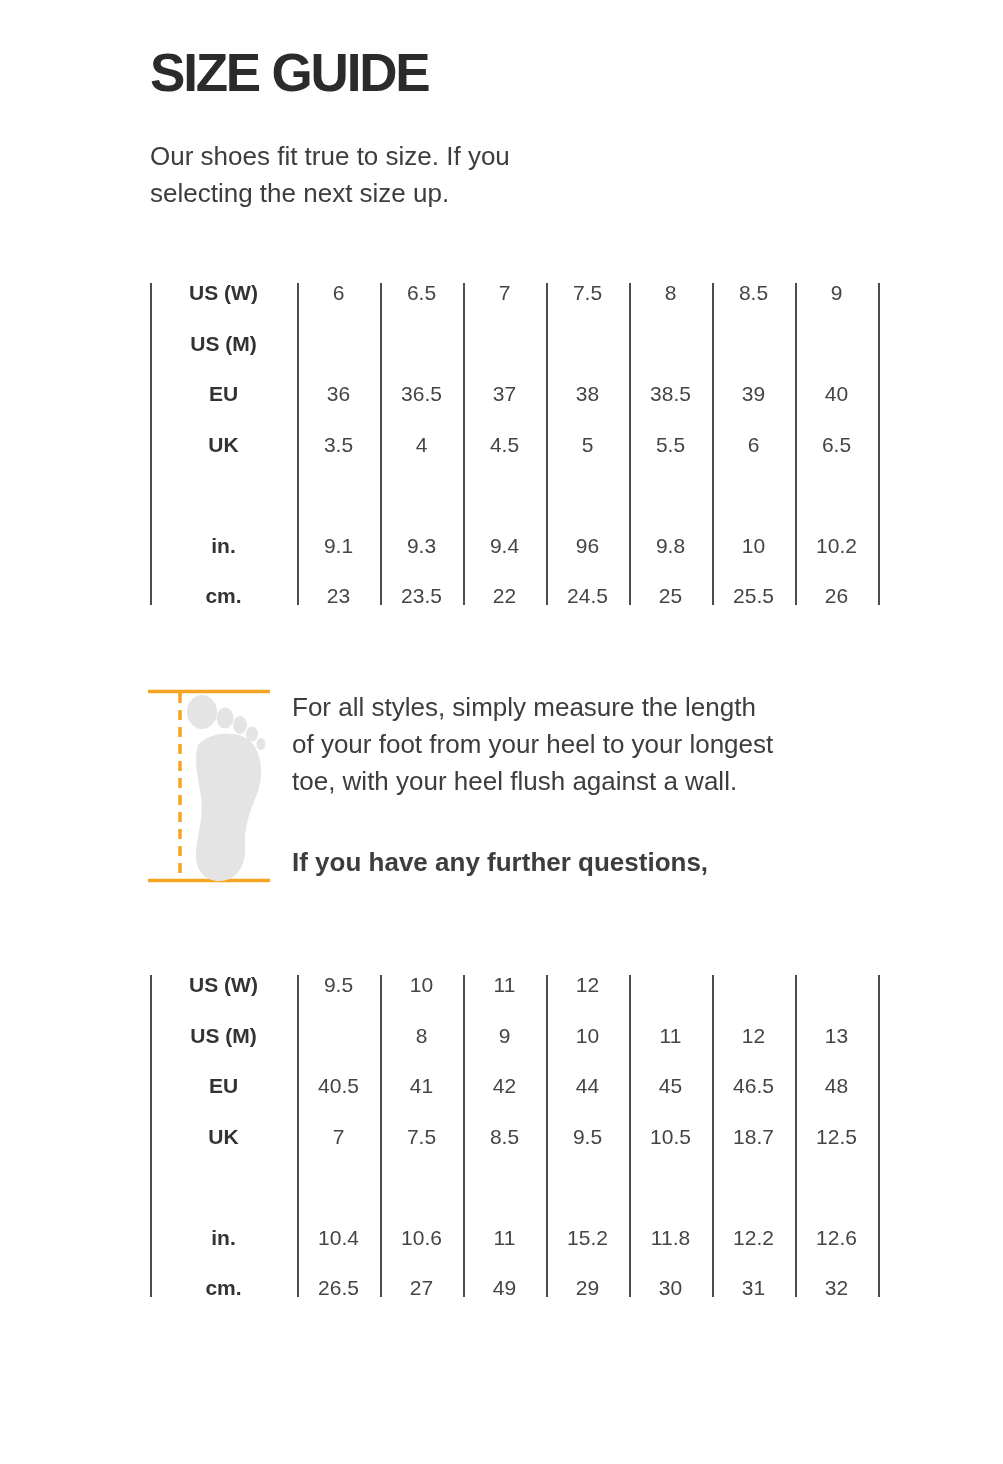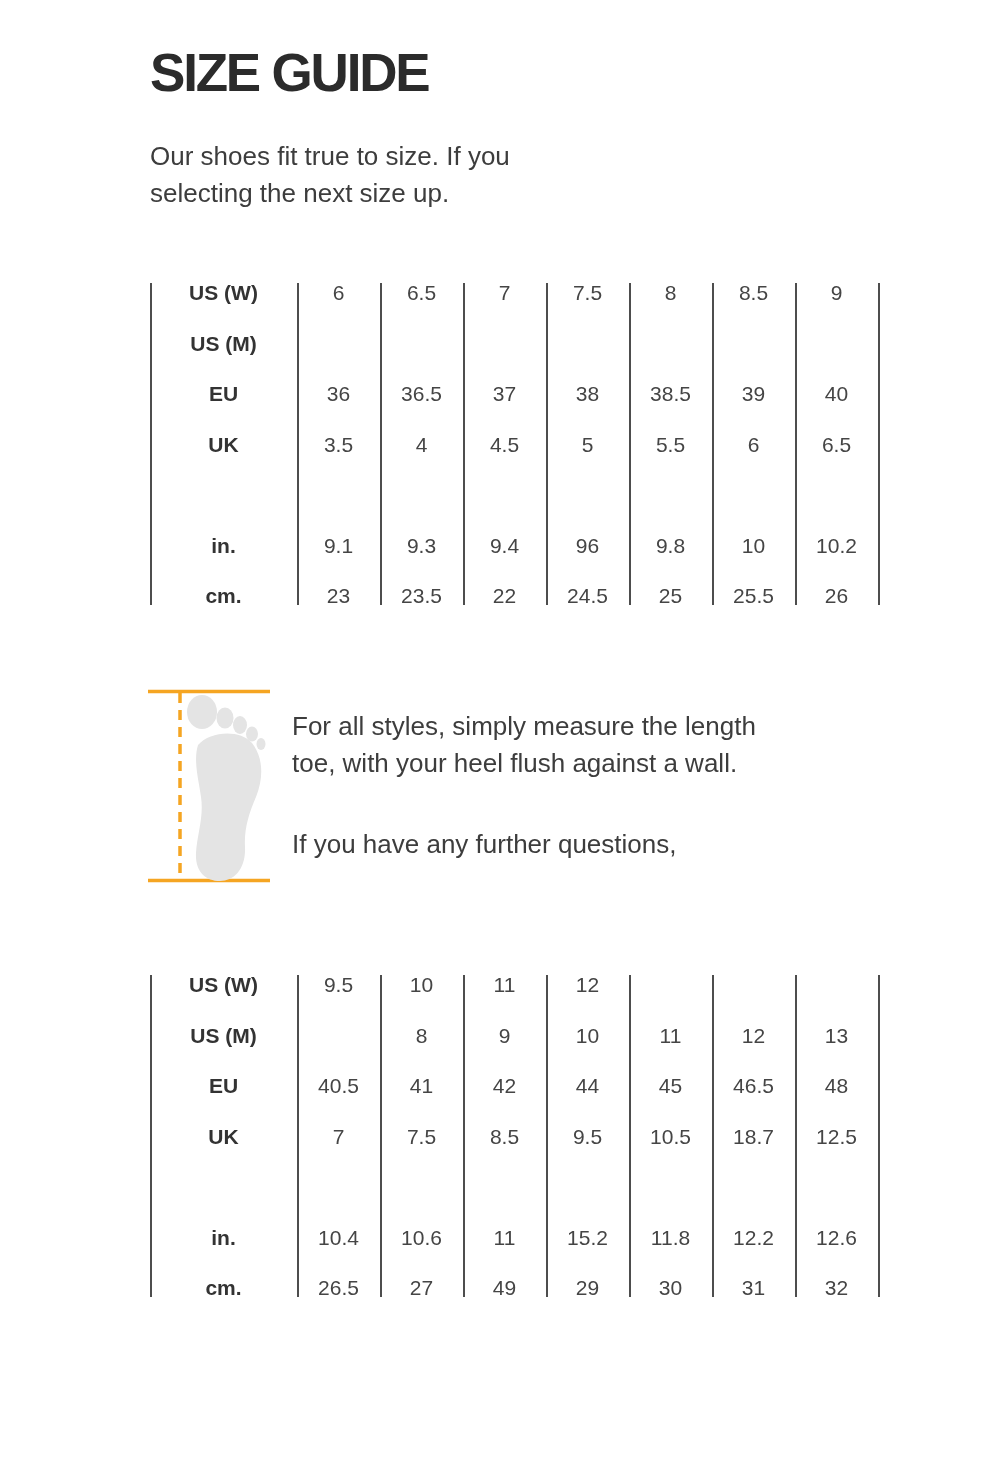--- a/index.html
+++ b/index.html
@@ -28,21 +28,21 @@
   .size-table{position:absolute;left:150px;width:730px;height:322px;}
   .table-1{top:283px;}
   .table-2{top:975px;}
   .vline{position:absolute;top:0;height:322px;width:2px;background:var(--line);}
   .trow{position:absolute;left:0;width:845px;height:50px;display:flex;align-items:center;}
   .tcell{flex:0 0 83px;width:83px;text-align:center;font-size:21px;color:var(--ink-table);white-space:nowrap;}
   .tlabel{flex:0 0 147px;width:147px;font-weight:bold;color:var(--ink-label);}
   .measure{position:absolute;left:148px;top:685px;display:flex;align-items:center;}
   .foot-svg{display:block;width:122px;height:200px;}
   .measure-text{margin-left:22px;font-size:26px;line-height:37px;color:var(--ink-body);}
-  .measure-text .p2{margin-top:44px;}
+  .measure-text .p2{margin-top:44px;font-weight:bold;}
 </style>
 </head>
 <body>
 
 <div class="page">
 
   <h1 class="title">SIZE GUIDE</h1>
 
   <div class="intro">
     <div>Our shoes fit true to size. If you</div>
@@ -146,20 +146,21 @@
            C 115 72, 116 92, 108 112
            C 101 128, 96 144, 97 162
            C 98 184, 86 196, 72 196
            C 57 196, 47 186, 48 168
            C 49 150, 56 132, 53 112
            C 51 96, 45 76, 50 60 Z"></path>
     </svg>
     <div class="measure-text">
       <div class="p1">
         <div>For all styles, simply measure the length</div>
+        <div>of your foot from your heel to your longest</div>
         <div>toe, with your heel flush against a wall.</div>
       </div>
       <div class="p2">
         <div>If you have any further questions,</div>
       </div>
     </div>
   </div>
 
   <div class="size-table table-2">
       <div class="trow" style="top: -15px;">

